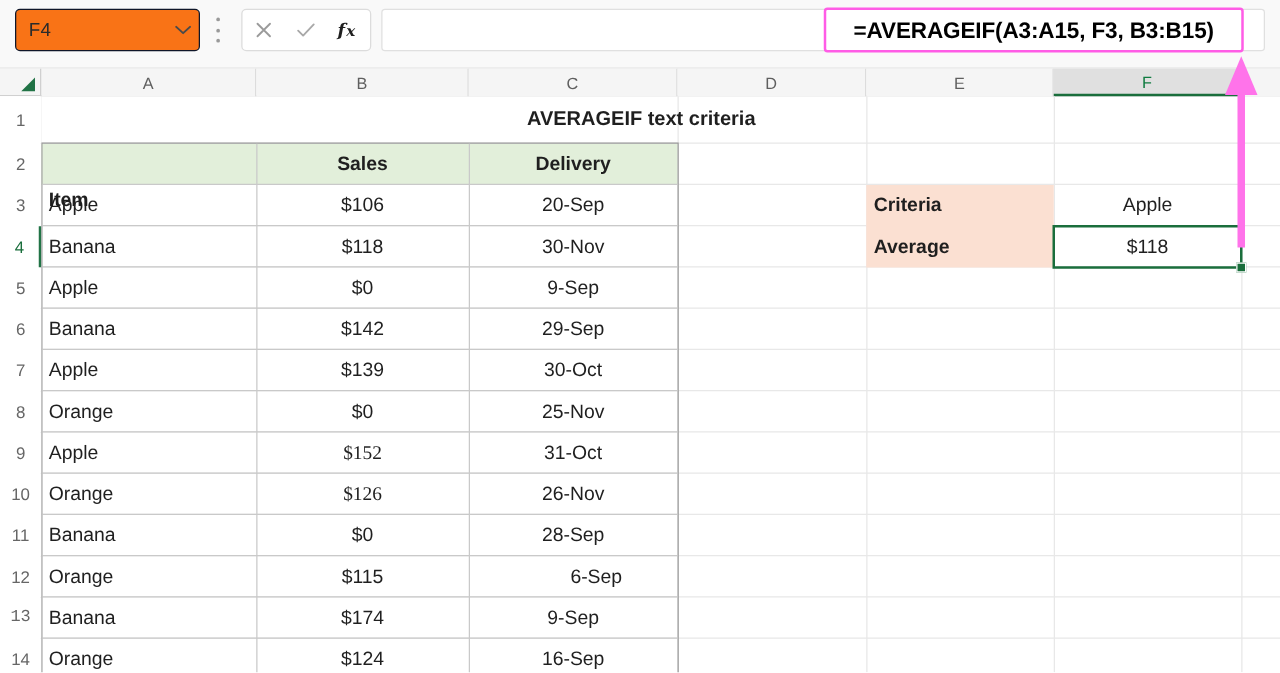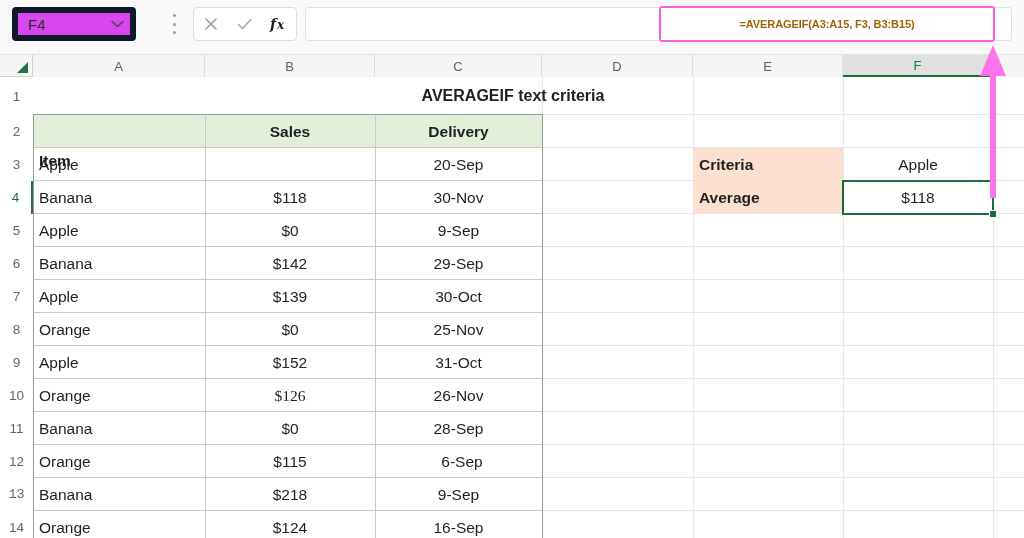--- a/index.html
+++ b/index.html
@@ -12,22 +12,22 @@
   .app{position:relative;width:1024px;height:538px;}
 
   
   .fbar{
     position:absolute;left:0;top:0;width:1024px;height:55px;
     background:#f9f9f9;
     border-bottom:1px solid #e2e2e2;
     box-sizing:border-box;
   }
   .namebox{
-    position:absolute;left:12px;top:7px;width:124px;height:34px;
-    background:#d946ef;border:6px solid #0f172a;border-radius:4px;
+    position:absolute;left:12px;top:7px;width:148px;height:34px;
+    background:#f97316;border:1px solid #0f172a;border-radius:4px;
     box-sizing:border-box;display:flex;align-items:center;
   }
   .namebox .nb-text{
     flex:1;padding-left:10px;font-size:15px;color:#2b2b2b;
     letter-spacing:.2px;
   }
   .nb-chevron{width:26px;display:flex;align-items:center;justify-content:center;}
   .nb-chevron svg{display:block;}
 
   .kebab{
@@ -50,21 +50,21 @@
     box-sizing:border-box;
   }
   .formula-hl{
     position:absolute;left:659px;top:6px;width:336px;height:36px;
     border:2.5px solid #ff5ce6;border-radius:3px;
     box-sizing:border-box;
     display:flex;align-items:center;justify-content:center;
     background:#ffffff;
   }
   .formula-hl span{
-    font-size:11px;font-weight:bold;color:#a16207;letter-spacing:-.1px;
+    font-size:18px;font-weight:bold;color:#000000;letter-spacing:-.1px;
   }
 
   
   .grid{position:absolute;left:0;top:55px;width:1024px;height:483px;}
 
   .colhdr{
     position:absolute;left:0;top:0;height:22px;width:1024px;
     background:#f5f5f5;border-bottom:1px solid #d0d0d0;
     box-sizing:border-box;
   }
@@ -258,20 +258,21 @@
       <div class="rowline" style="left:1px;top:400px;width:508px;"></div>
       <div class="rowline" style="left:1px;top:433px;width:508px;"></div>
 
       <div class="cell c b" style="left:0;top:0;width:960px;height:37px;font-size:16px;">AVERAGEIF text criteria</div>
 
       <div class="cell l b" style="left:0;top:34px;width:172px;height:33px;margin-top:33px;">Item</div>
       <div class="cell c b" style="left:342px;top:38px;width:167px;height:33px;">Delivery</div>
       <div class="cell c b" style="left:172px;top:38px;width:170px;height:33px;">Sales</div>
 
       <div class="cell l" style="left:0;top:71px;width:172px;height:33px;">Apple</div>
+      <div class="cell c" style="left:172px;top:71px;width:170px;height:33px;">$106</div>
       <div class="cell c" style="left:342px;top:71px;width:167px;height:33px;">20-Sep</div>
 
       <div class="cell l" style="left:0;top:104px;width:172px;height:33px;">Banana</div>
       <div class="cell c" style="left:172px;top:104px;width:170px;height:33px;">$118</div>
       <div class="cell c" style="left:342px;top:104px;width:167px;height:33px;">30-Nov</div>
 
       <div class="cell l" style="left:0;top:137px;width:172px;height:33px;">Apple</div>
       <div class="cell c" style="left:172px;top:137px;width:170px;height:33px;">$0</div>
       <div class="cell c" style="left:342px;top:137px;width:167px;height:33px;">9-Sep</div>
 
@@ -281,37 +282,37 @@
 
       <div class="cell l" style="left:0;top:203px;width:172px;height:33px;">Apple</div>
       <div class="cell c" style="left:172px;top:203px;width:170px;height:33px;">$139</div>
       <div class="cell c" style="left:342px;top:203px;width:167px;height:33px;text-align:right;">30-Oct</div>
 
       <div class="cell l" style="left:0;top:236px;width:172px;height:33px;">Orange</div>
       <div class="cell c" style="left:172px;top:236px;width:170px;height:33px;">$0</div>
       <div class="cell c" style="left:342px;top:236px;width:167px;height:33px;">25-Nov</div>
 
       <div class="cell l" style="left:0;top:269px;width:172px;height:33px;">Apple</div>
-      <div class="cell c" style="left:172px;top:269px;width:170px;height:33px;">$152</div>
+      <div class="cell c" style="left:172px;top:269px;width:170px;height:33px;font-family:Liberation Serif, serif;">$152</div>
       <div class="cell c" style="left:342px;top:269px;width:167px;height:33px;">31-Oct</div>
 
       <div class="cell l" style="left:0;top:302px;width:172px;height:33px;">Orange</div>
       <div class="cell c" style="left:172px;top:302px;width:170px;height:33px;font-family:Liberation Serif, serif;">$126</div>
       <div class="cell c" style="left:342px;top:302px;width:167px;height:33px;">26-Nov</div>
 
       <div class="cell l" style="left:0;top:335px;width:172px;height:33px;">Banana</div>
       <div class="cell c" style="left:172px;top:335px;width:170px;height:33px;">$0</div>
       <div class="cell c" style="left:342px;top:335px;width:167px;height:33px;">28-Sep</div>
 
       <div class="cell l" style="left:0;top:368px;width:172px;height:33px;">Orange</div>
       <div class="cell c" style="left:172px;top:368px;width:170px;height:33px;">$115</div>
-      <div class="cell c" style="left:327px;top:368px;width:167px;height:33px;padding-left:37px;">6-Sep</div>
+      <div class="cell c" style="left:342px;top:368px;width:167px;height:33px;padding-left:37px;">6-Sep</div>
 
       <div class="cell l" style="left:0;top:401px;width:172px;height:33px;">Banana</div>
-      <div class="cell c" style="left:172px;top:401px;width:170px;height:33px;">$218</div>
+      <div class="cell c" style="left:172px;top:401px;width:170px;height:33px;">$174</div>
       <div class="cell c" style="left:342px;top:401px;width:167px;height:33px;">9-Sep</div>
 
       <div class="cell l" style="left:0;top:434px;width:172px;height:33px;">Orange</div>
       <div class="cell c" style="left:172px;top:434px;width:170px;height:33px;">$124</div>
       <div class="cell c" style="left:342px;top:434px;width:167px;height:33px;">16-Sep</div>
 
       <div class="cell l b" style="left:660px;top:71px;width:150px;height:33px;">Criteria</div>
       <div class="cell c" style="left:810px;top:71px;width:150px;height:33px;">Apple</div>
 
       <div class="cell l b" style="left:660px;top:104px;width:150px;height:33px;">Average</div>

